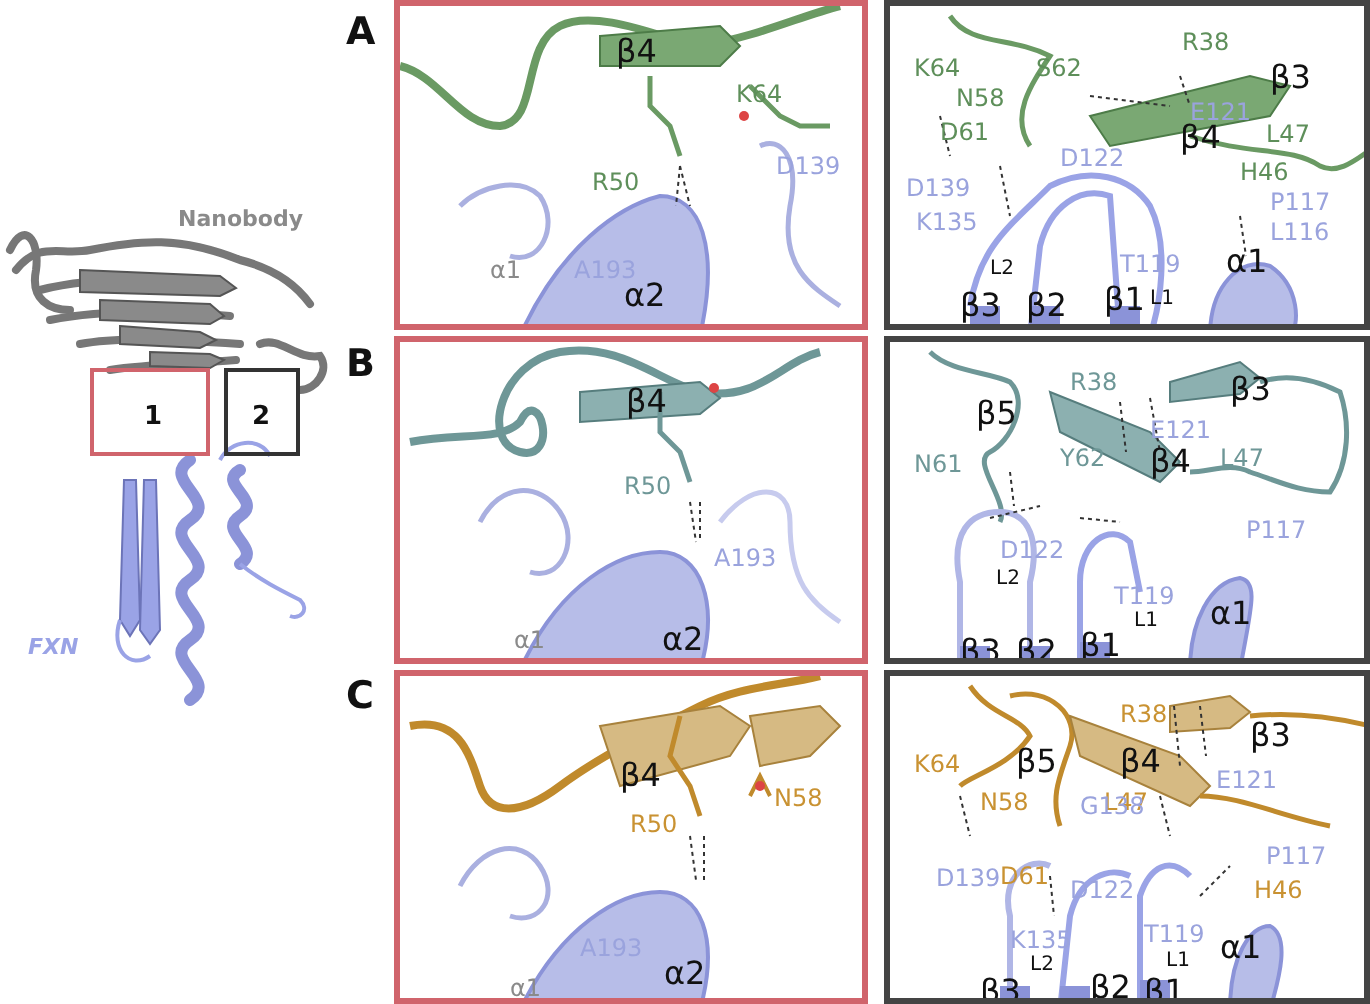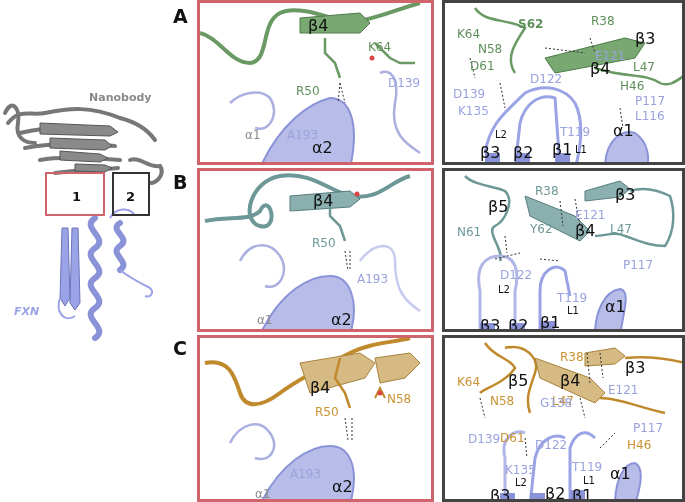--- a/index.html
+++ b/index.html
@@ -16,21 +16,21 @@
   .lav{color:#9aa3dd;}
   .blk{color:#111;}
   .gray{color:#8a8a8a;}
   .small{font-size:10px;}
   .big{font-size:16px;}
   svg{position:absolute;left:0;top:0;}
 </style>
 </head>
 <body>
 
-<div class="abs" style="left:0;top:88px;width:170px;height:270px;padding-left:28px;">
+<div class="abs" style="left:0;top:100px;width:170px;height:270px;padding-left:28px;">
   <svg width="170" height="270">
 
     <g fill="none" stroke="#777" stroke-width="4" stroke-linecap="round">
       <path d="M8,35 C20,20 30,28 45,25 C70,20 90,18 120,30 C140,35 150,45 155,52"></path>
       <path d="M20,45 C40,40 70,38 110,42"></path>
       <path d="M25,60 C50,55 80,55 115,58"></path>
       <path d="M40,72 C60,68 90,70 120,72"></path>
       <path d="M55,85 C75,82 95,82 118,80"></path>
       <path d="M5,25 C12,10 20,20 18,35 C15,50 25,55 35,55"></path>
       <path d="M130,72 C140,68 148,80 160,78 C165,85 158,95 150,95"></path>
@@ -104,21 +104,21 @@
     <rect x="110" y="150" width="15" height="15" fill="#8b93d8"></rect>
     <g stroke="#333" stroke-width="1" stroke-dasharray="2,2">
       <line x1="25" y1="55" x2="30" y2="75"></line>
       <line x1="55" y1="80" x2="60" y2="105"></line>
       <line x1="100" y1="45" x2="140" y2="50"></line>
       <line x1="145" y1="35" x2="150" y2="50"></line>
       <line x1="175" y1="105" x2="178" y2="125"></line>
     </g>
   </svg>
   <div class="lbl green" style="left:12px;top:25px;">K64</div>
-  <div class="lbl green" style="left:73px;top:15px;font-weight:bold;">S62</div>
+  <div class="lbl green" style="left:73px;top:25px;">S62</div>
   <div class="lbl green" style="left:146px;top:12px;">R38</div>
   <div class="lbl blk big" style="left:190px;top:28px;">β3</div>
   <div class="lbl green" style="left:33px;top:40px;">N58</div>
   <div class="lbl lav" style="left:150px;top:47px;">E121</div>
   <div class="lbl green" style="left:25px;top:57px;">D61</div>
   <div class="lbl blk big" style="left:145px;top:58px;">β4</div>
   <div class="lbl green" style="left:188px;top:58px;">L47</div>
   <div class="lbl lav" style="left:85px;top:70px;">D122</div>
   <div class="lbl green" style="left:175px;top:77px;">H46</div>
   <div class="lbl lav" style="left:8px;top:85px;">D139</div>

